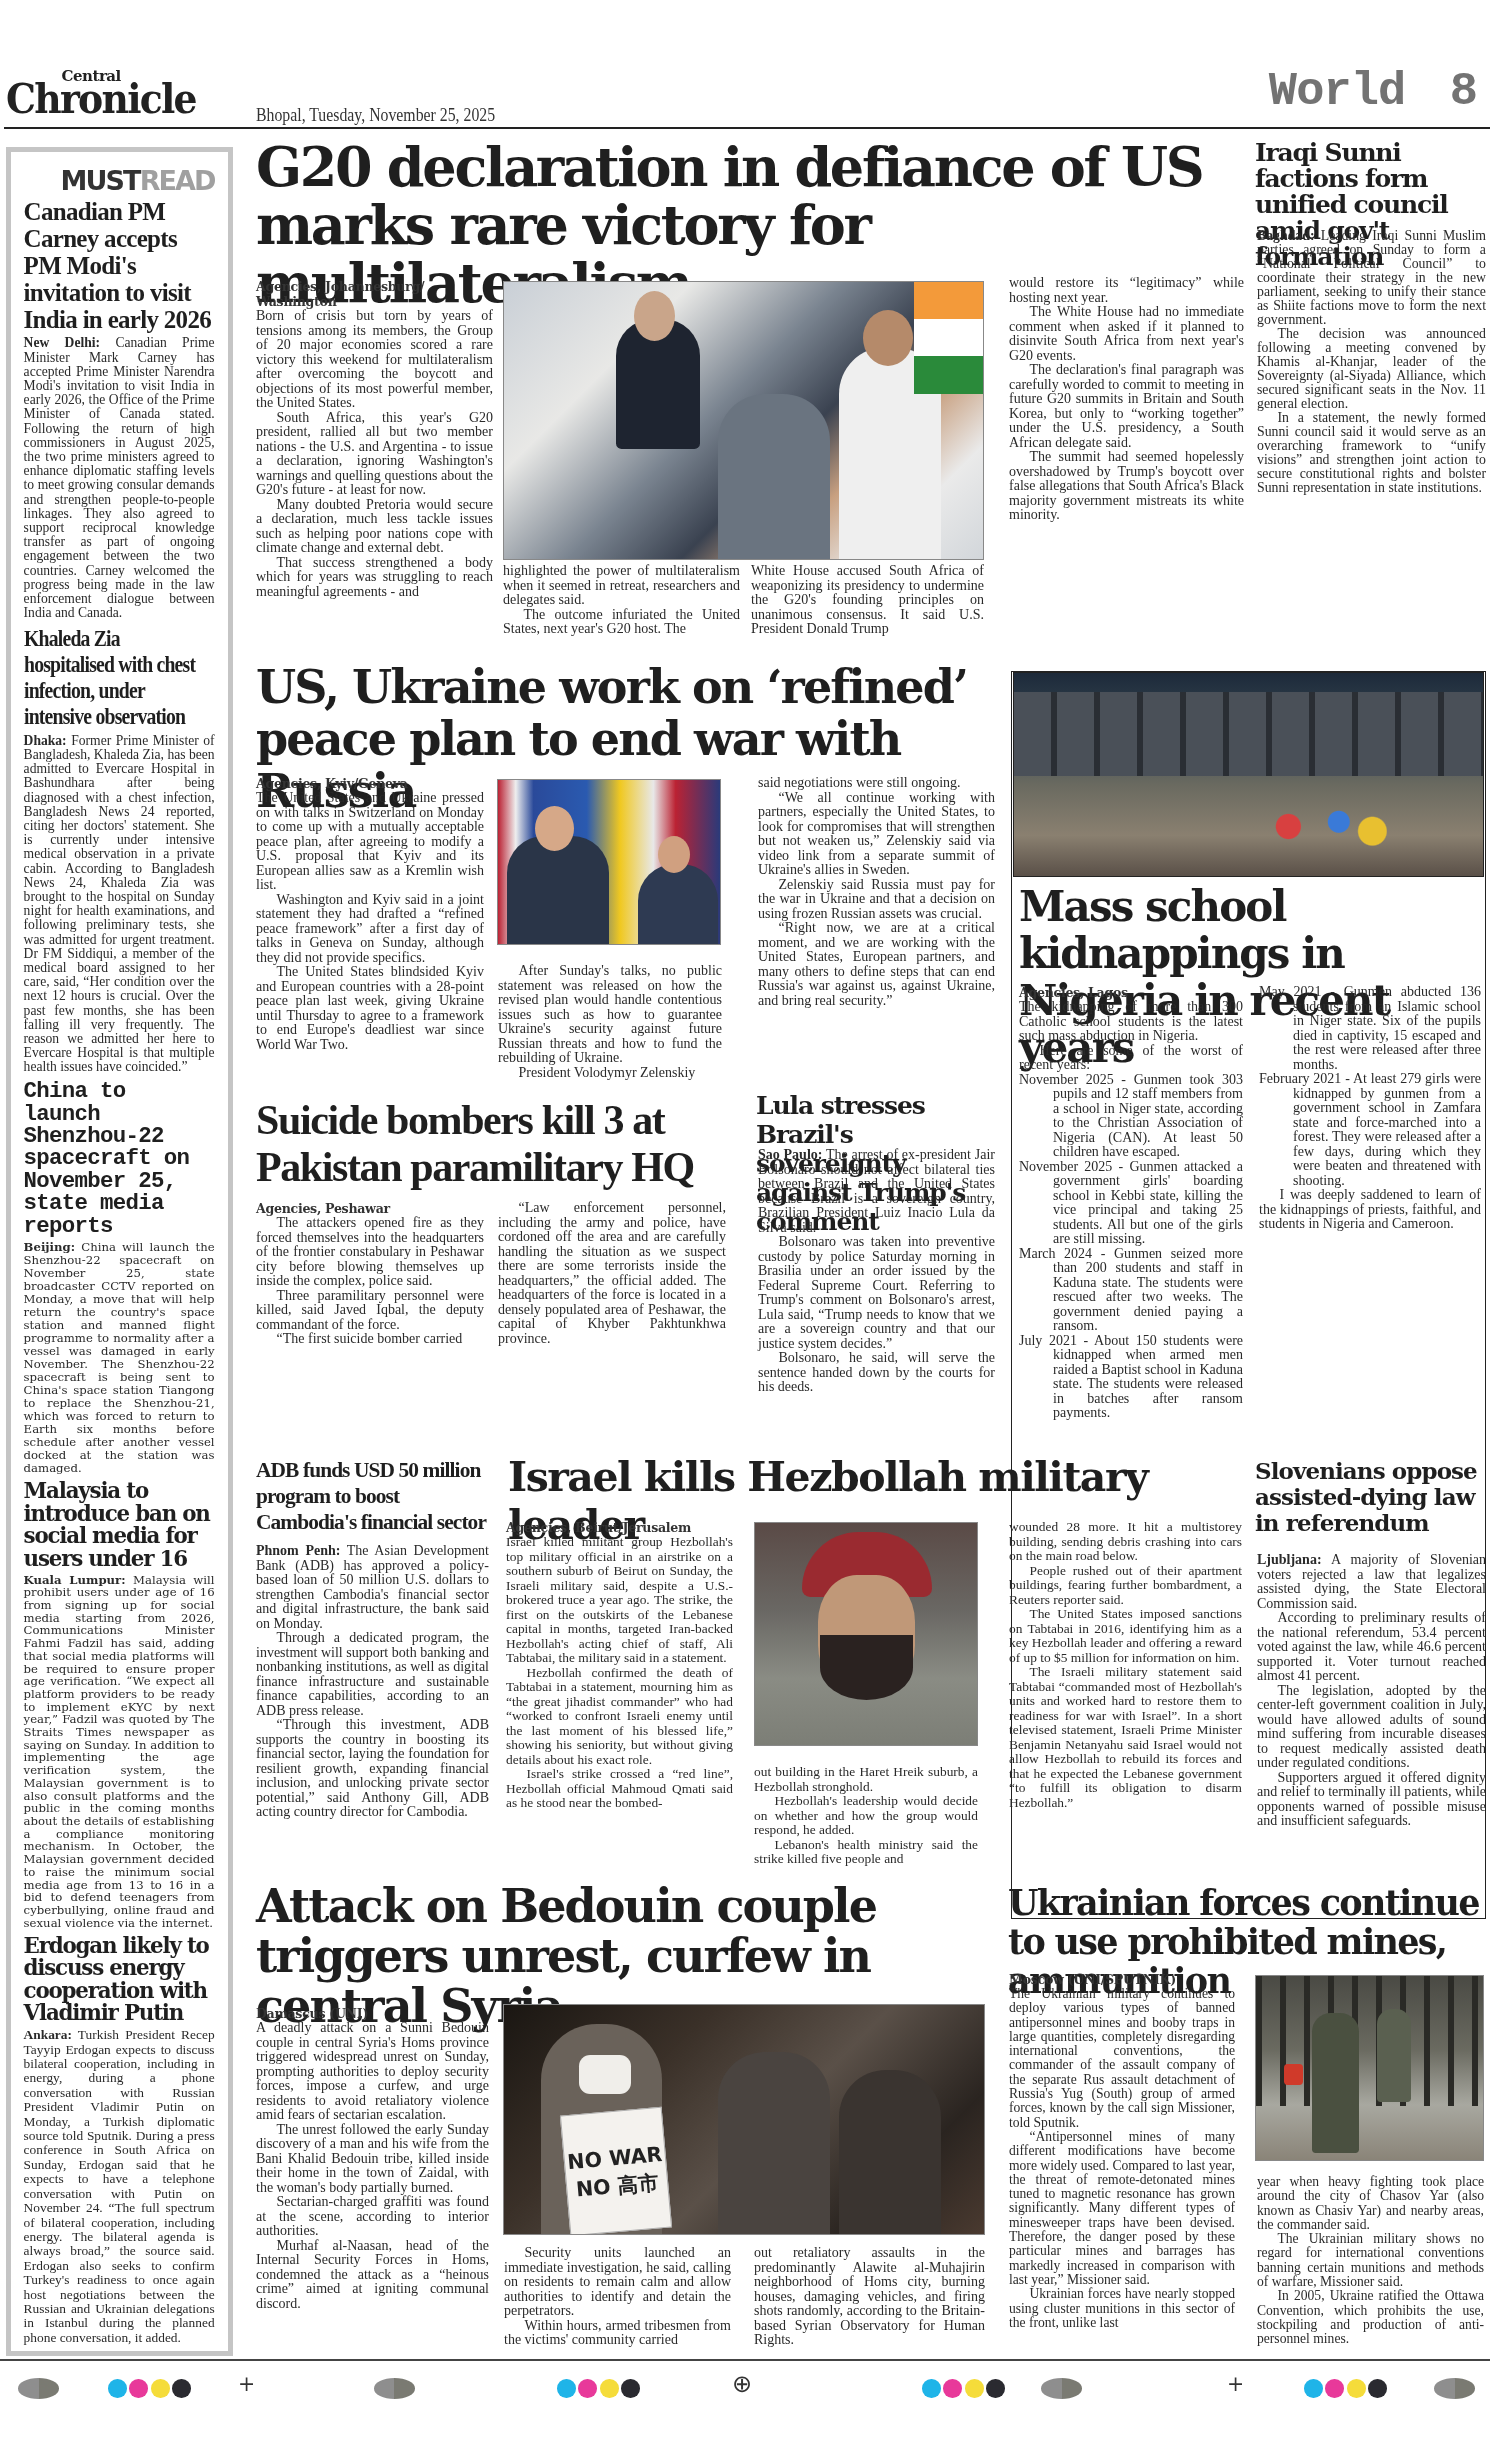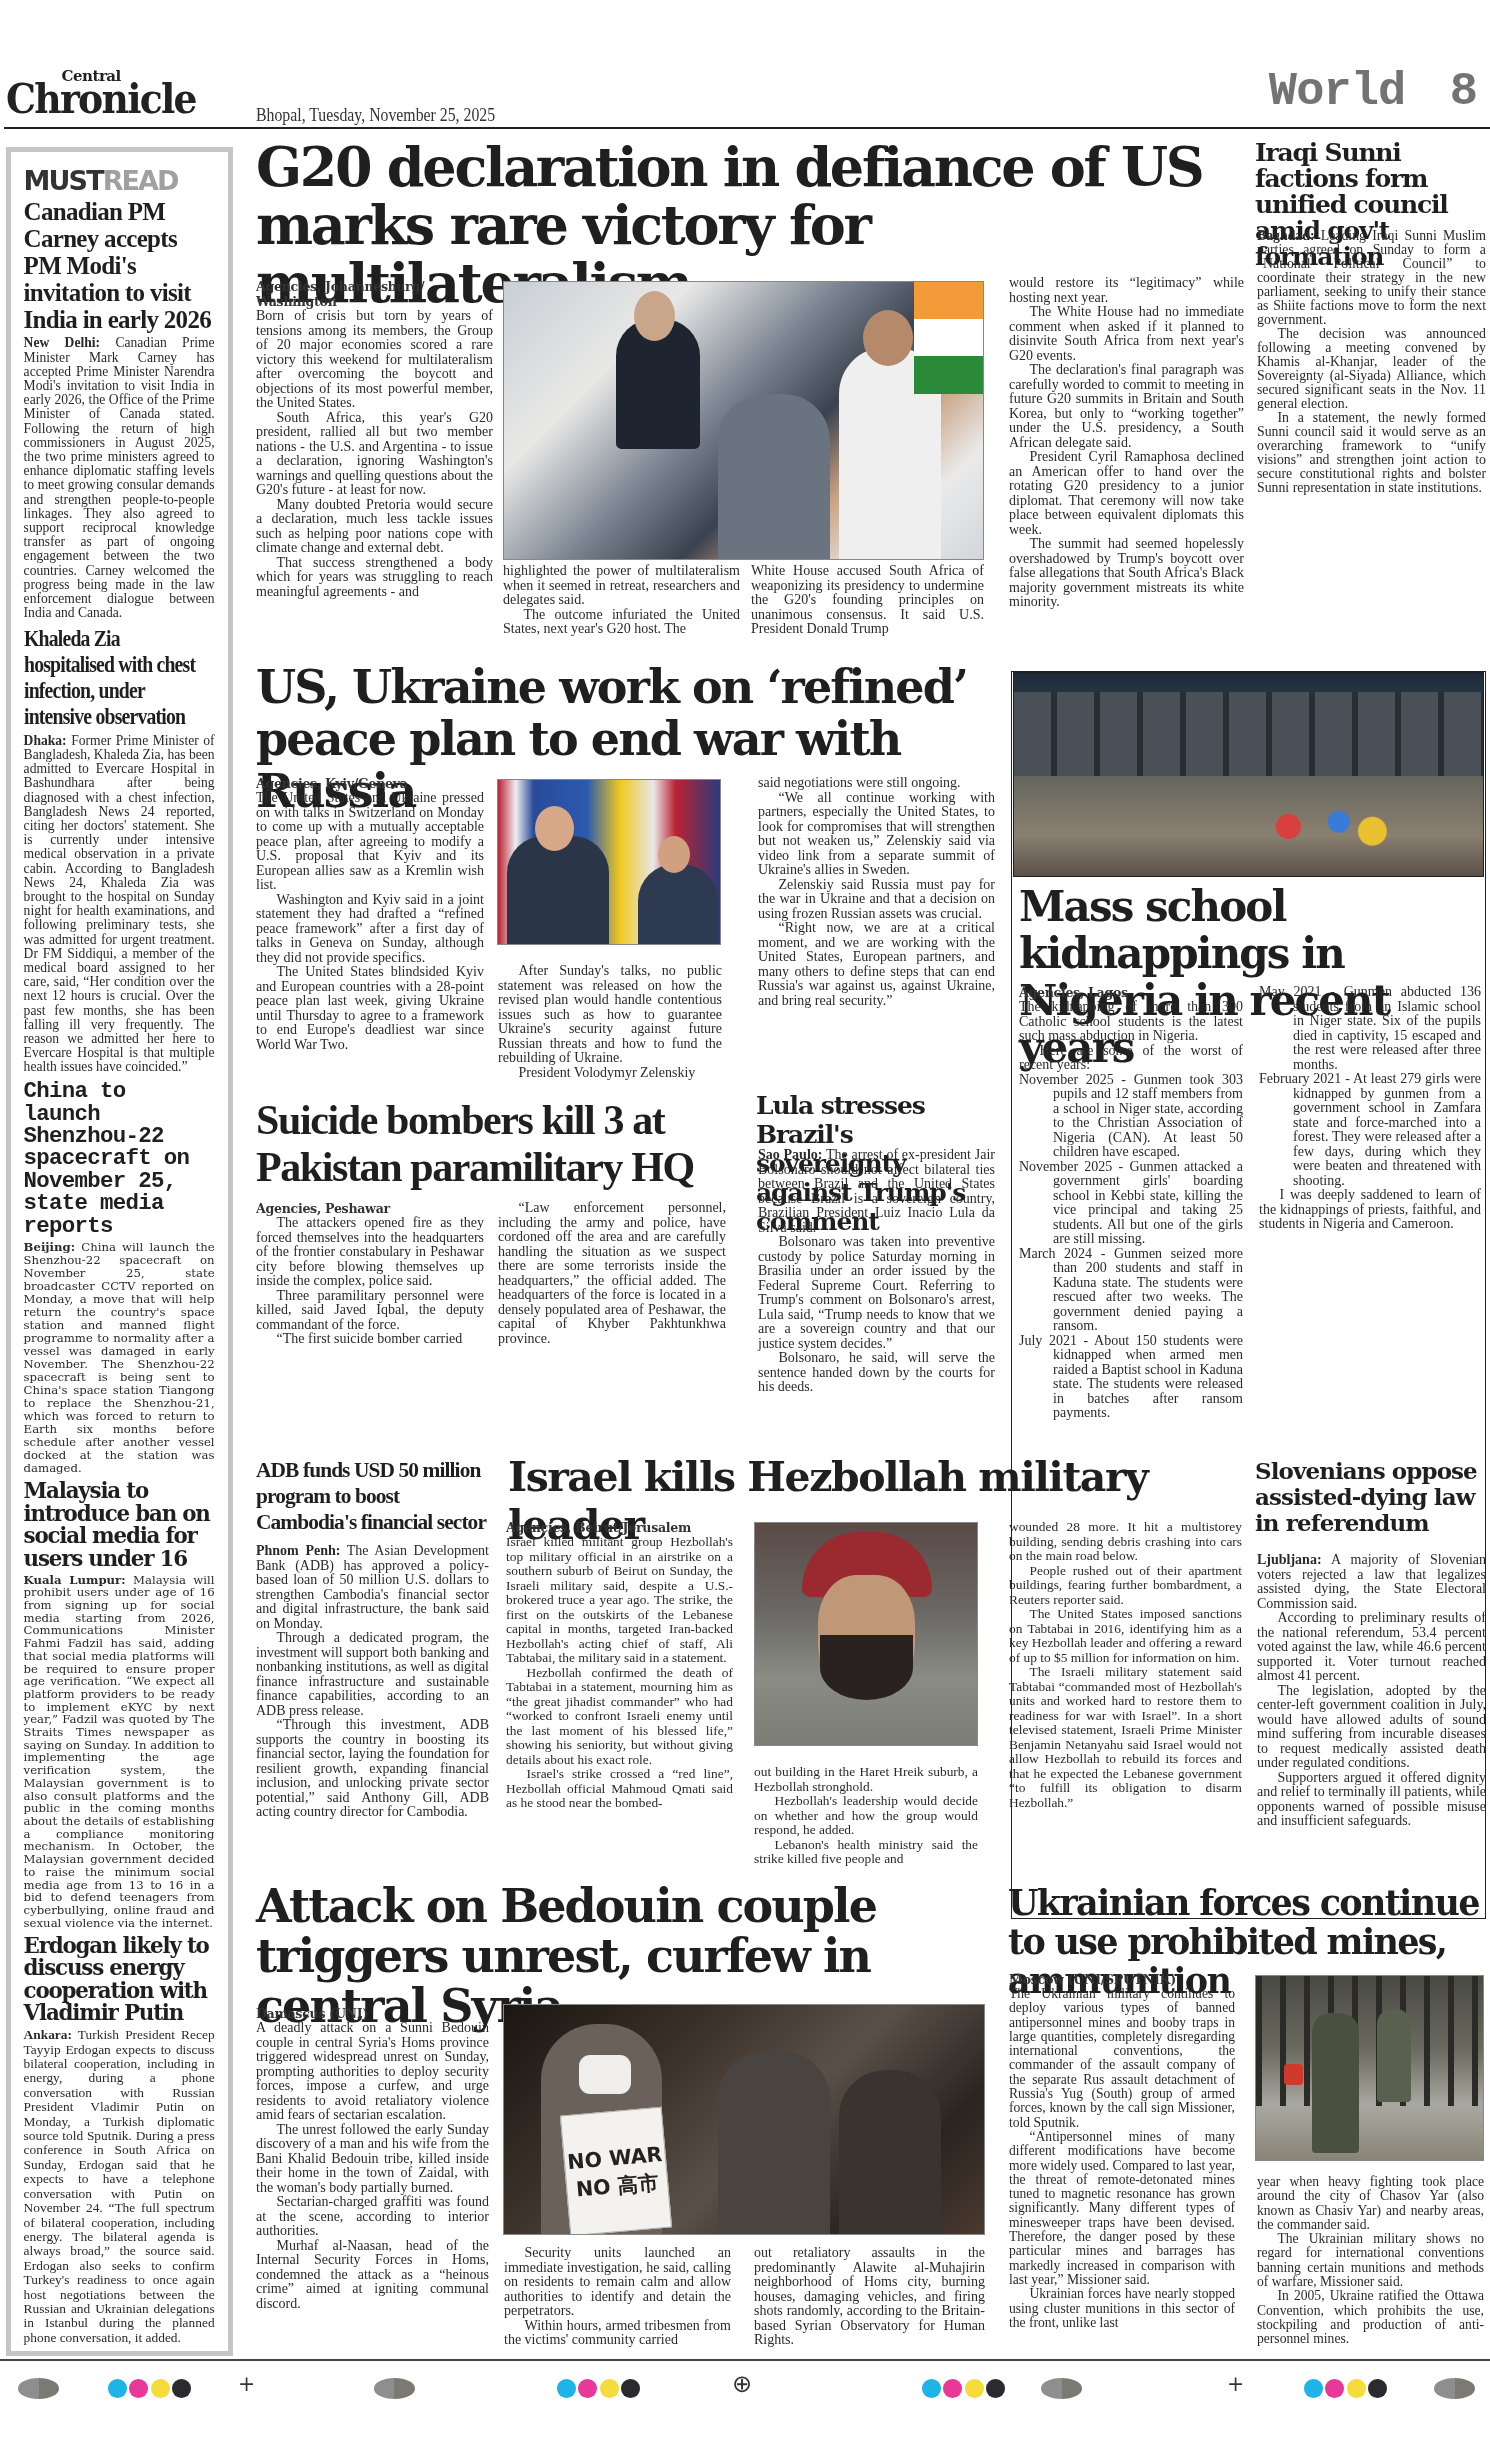--- a/index.html
+++ b/index.html
@@ -14,21 +14,21 @@
 .cond{font-family:"Liberation Serif",serif;letter-spacing:-0.5px;transform-origin:left top}
 
 #logo{left:5.6px;top:67px;width:214px;height:58px}
 #logo .central{position:absolute;left:56px;top:0;font-family:"DejaVu Serif",serif;font-weight:bold;font-size:15px;letter-spacing:-0.5px}
 #logo .chron{position:absolute;left:0;top:7.5px;font-family:"DejaVu Serif",serif;font-weight:bold;font-size:41px;letter-spacing:-1.9px;transform:scaleX(0.92);transform-origin:left}
 #dateline{left:256px;top:104px;font-family:"Liberation Serif",serif;font-size:18.6px;color:#333;transform:scaleX(0.85);transform-origin:left}
 #section{right:13px;top:65px;font-family:Liberation Mono, monospace;font-weight:bold;font-size:47px;letter-spacing:-0.9px;color:#737373}
 #mast-rule{left:3.7px;top:127px;width:1486px;height:1.9px;background:#222}
 
 #leftbox{left:5.6px;top:147px;width:227px;height:2209px;border:5.6px solid #c5c5c5;background:#fff;padding:5.6px 13px 0 13px}
-#mustread{font-family:"DejaVu Sans",sans-serif;font-weight:900;font-size:27px;letter-spacing:-1.9px;text-align:left;margin-top:9.3px;line-height:28px}
+#mustread{font-family:"DejaVu Sans",sans-serif;font-weight:900;font-size:27px;letter-spacing:-1.9px;text-align:right;margin-top:9.3px;line-height:28px}
 #mustread .m{color:#333}
 #mustread .r{color:#a0a0a0}
 #leftbox h3{font-size:22.4px;line-height:25px;font-weight:bold;margin:2.8px 0 3.7px;letter-spacing:-1.2px}
 #leftbox h3.cond{font-family:"Liberation Serif",serif;font-size:23px;letter-spacing:-0.9px;font-weight:bold;line-height:26px}
 #leftbox p{font-size:13.6px;line-height:14.2px}
 
 #g20-head{left:256px;top:138px;width:987px;font-size:54px;line-height:58px;font-weight:bold;letter-spacing:-2.3px}
 .col{position:absolute}
 .photo{position:absolute;overflow:hidden;border:0.9px solid #888}
 
@@ -106,21 +106,20 @@
   <p>highlighted the power of multilateralism when it seemed in retreat, researchers and delegates said.</p>
   <p class="ind">The outcome infuriated the United States, next year's G20 host. The</p>
 </div>
 <div class="col" style="left:751px;top:564px;width:233px">
   <p>White House accused South Africa of weaponizing its presidency to undermine the G20's founding principles on unanimous consensus. It said U.S. President Donald Trump</p>
 </div>
 <div class="col" style="left:1009px;top:276px;width:235px">
   <p>would restore its “legitimacy” while hosting next year.</p>
   <p class="ind">The White House had no immediate comment when asked if it planned to disinvite South Africa from next year's G20 events.</p>
   <p class="ind">The declaration's final paragraph was carefully worded to commit to meeting in future G20 summits in Britain and South Korea, but only to “working together” under the U.S. presidency, a South African delegate said.</p>
-  <p class="ind">President Cyril Ramaphosa declined an American offer to hand over the rotating G20 presidency to a junior diplomat. That ceremony will now take place between equivalent diplomats this week.</p>
   <p class="ind">The summit had seemed hopelessly overshadowed by Trump's boycott over false allegations that South Africa's Black majority government mistreats its white minority.</p>
 </div>
 
 <h2 class="abs" id="iraq-head">Iraqi Sunni factions form unified council amid gov't formation</h2>
 <div class="col" style="left:1257px;top:229px;width:229px">
   <p style="font-size:13.8px;line-height:14px"><span class="dl">Baghdad:</span> <span>Leading Iraqi Sunni Muslim parties agreed on Sunday to form a “National Political Council” to coordinate their strategy in the new parliament, seeking to unify their stance as Shiite factions move to form the next government.</span></p>
   <p class="ind" style="font-size:13.8px;line-height:14px">The decision was announced following a meeting convened by Khamis al-Khanjar, leader of the Sovereignty (al-Siyada) Alliance, which secured significant seats in the Nov. 11 general election.</p>
   <p class="ind" style="font-size:13.8px;line-height:14px">In a statement, the newly formed Sunni council said it would serve as an overarching framework to “unify visions” and strengthen joint action to secure constitutional rights and bolster Sunni representation in state institutions.</p>
 </div>
 

